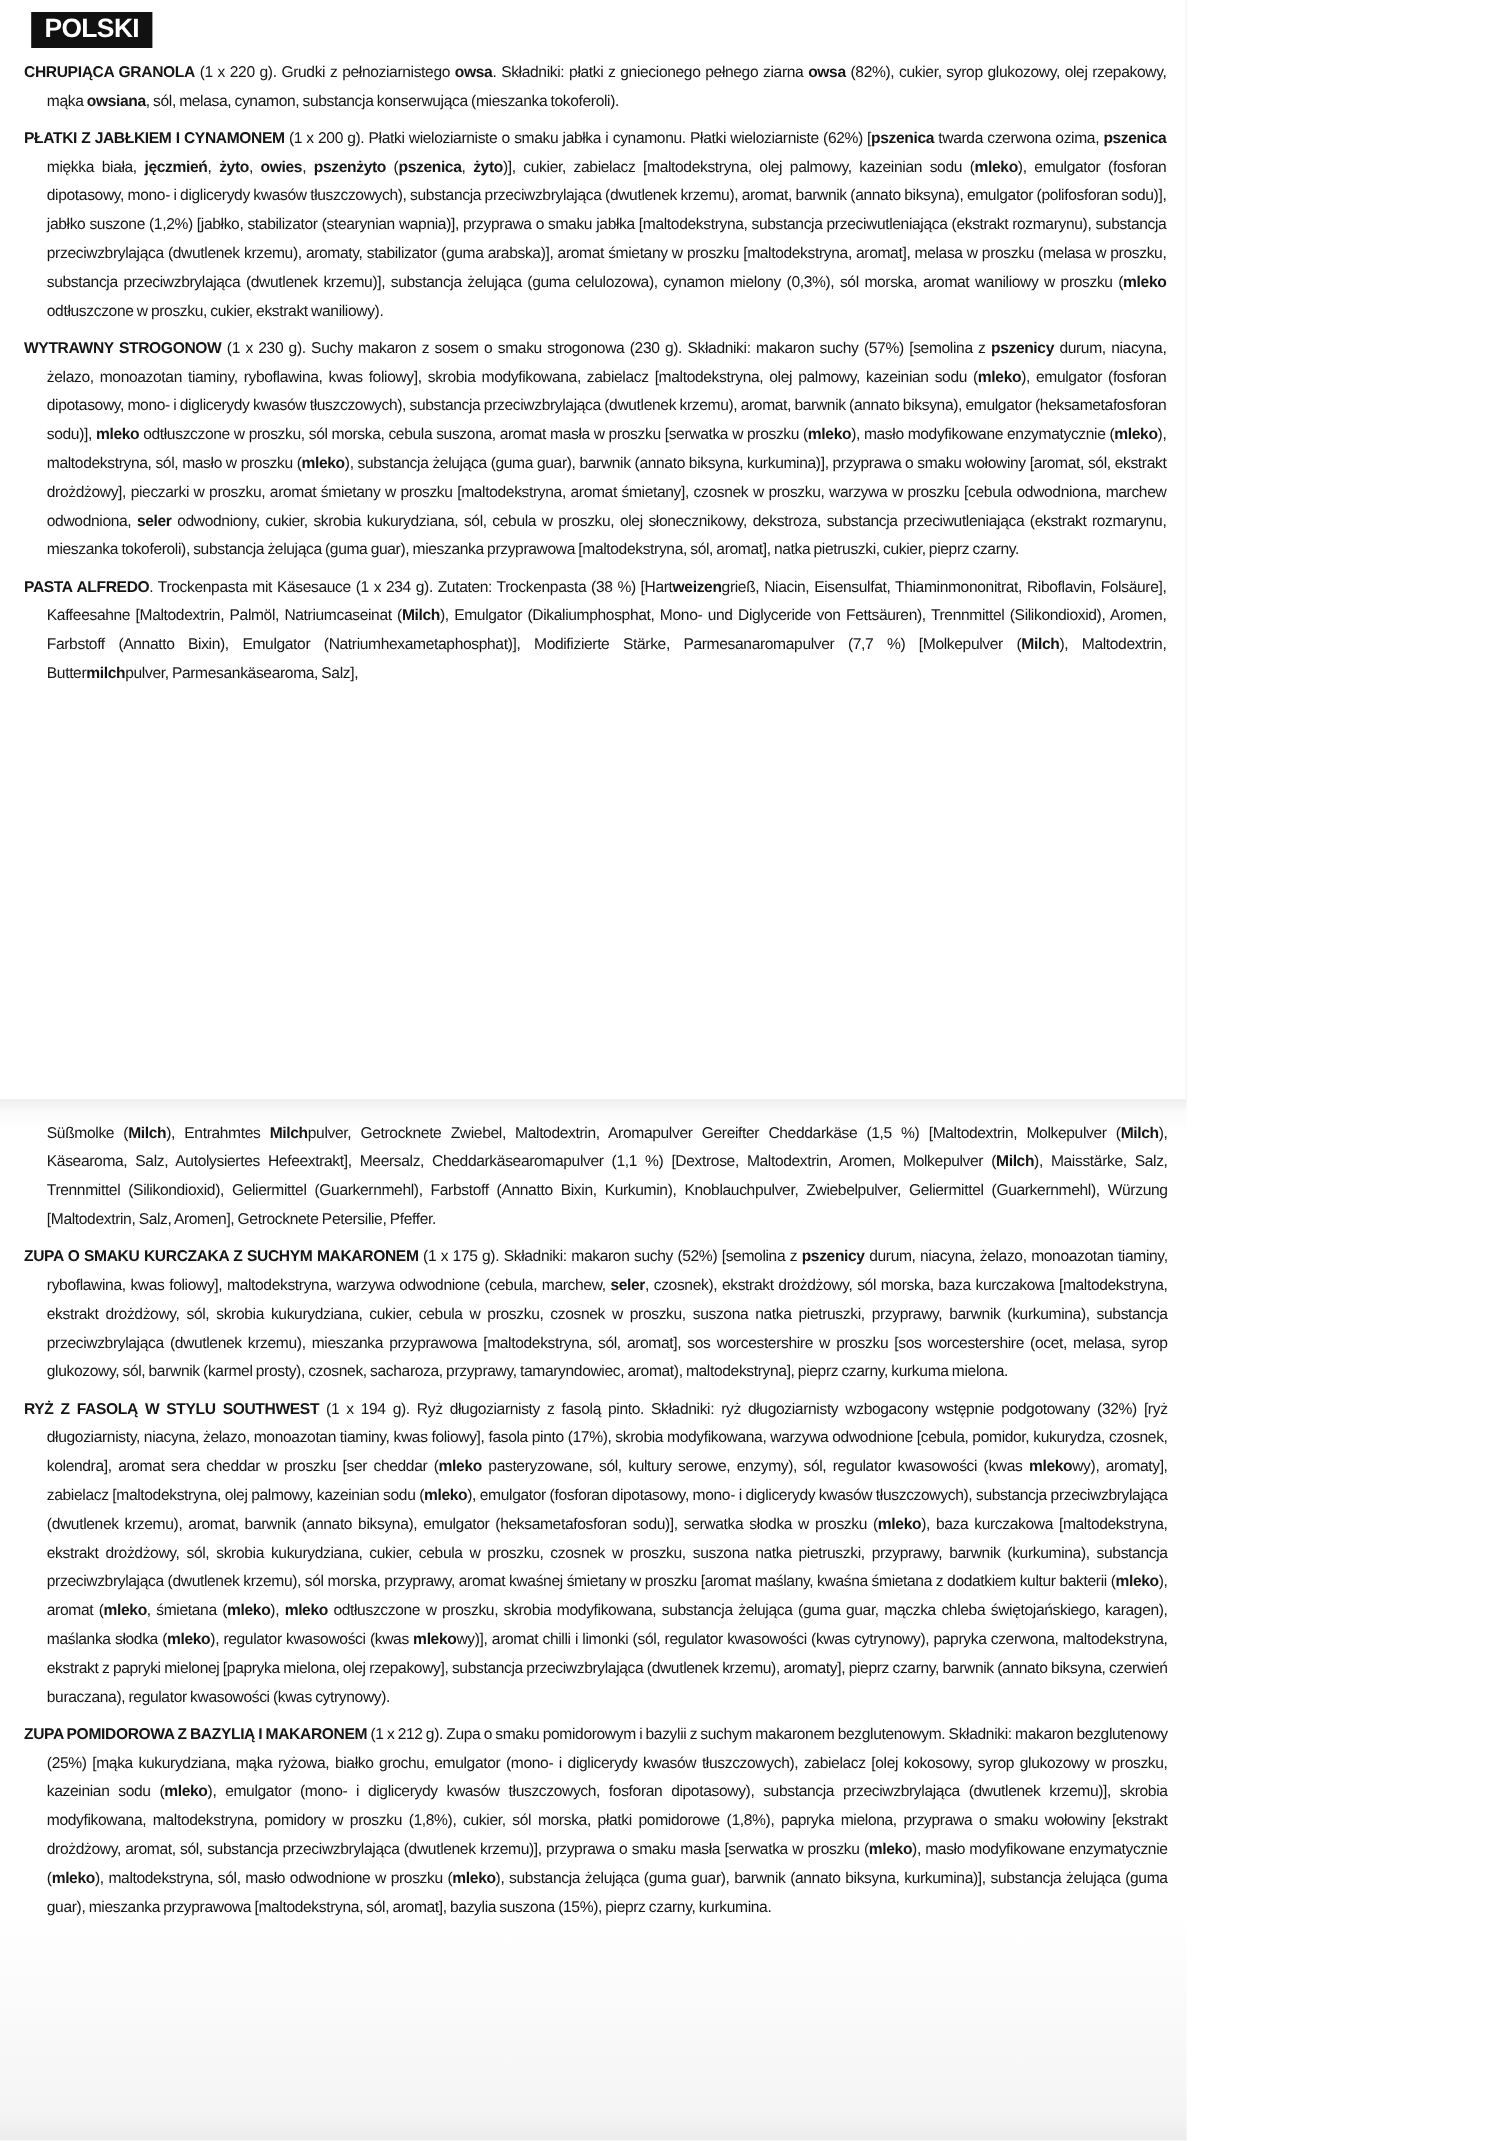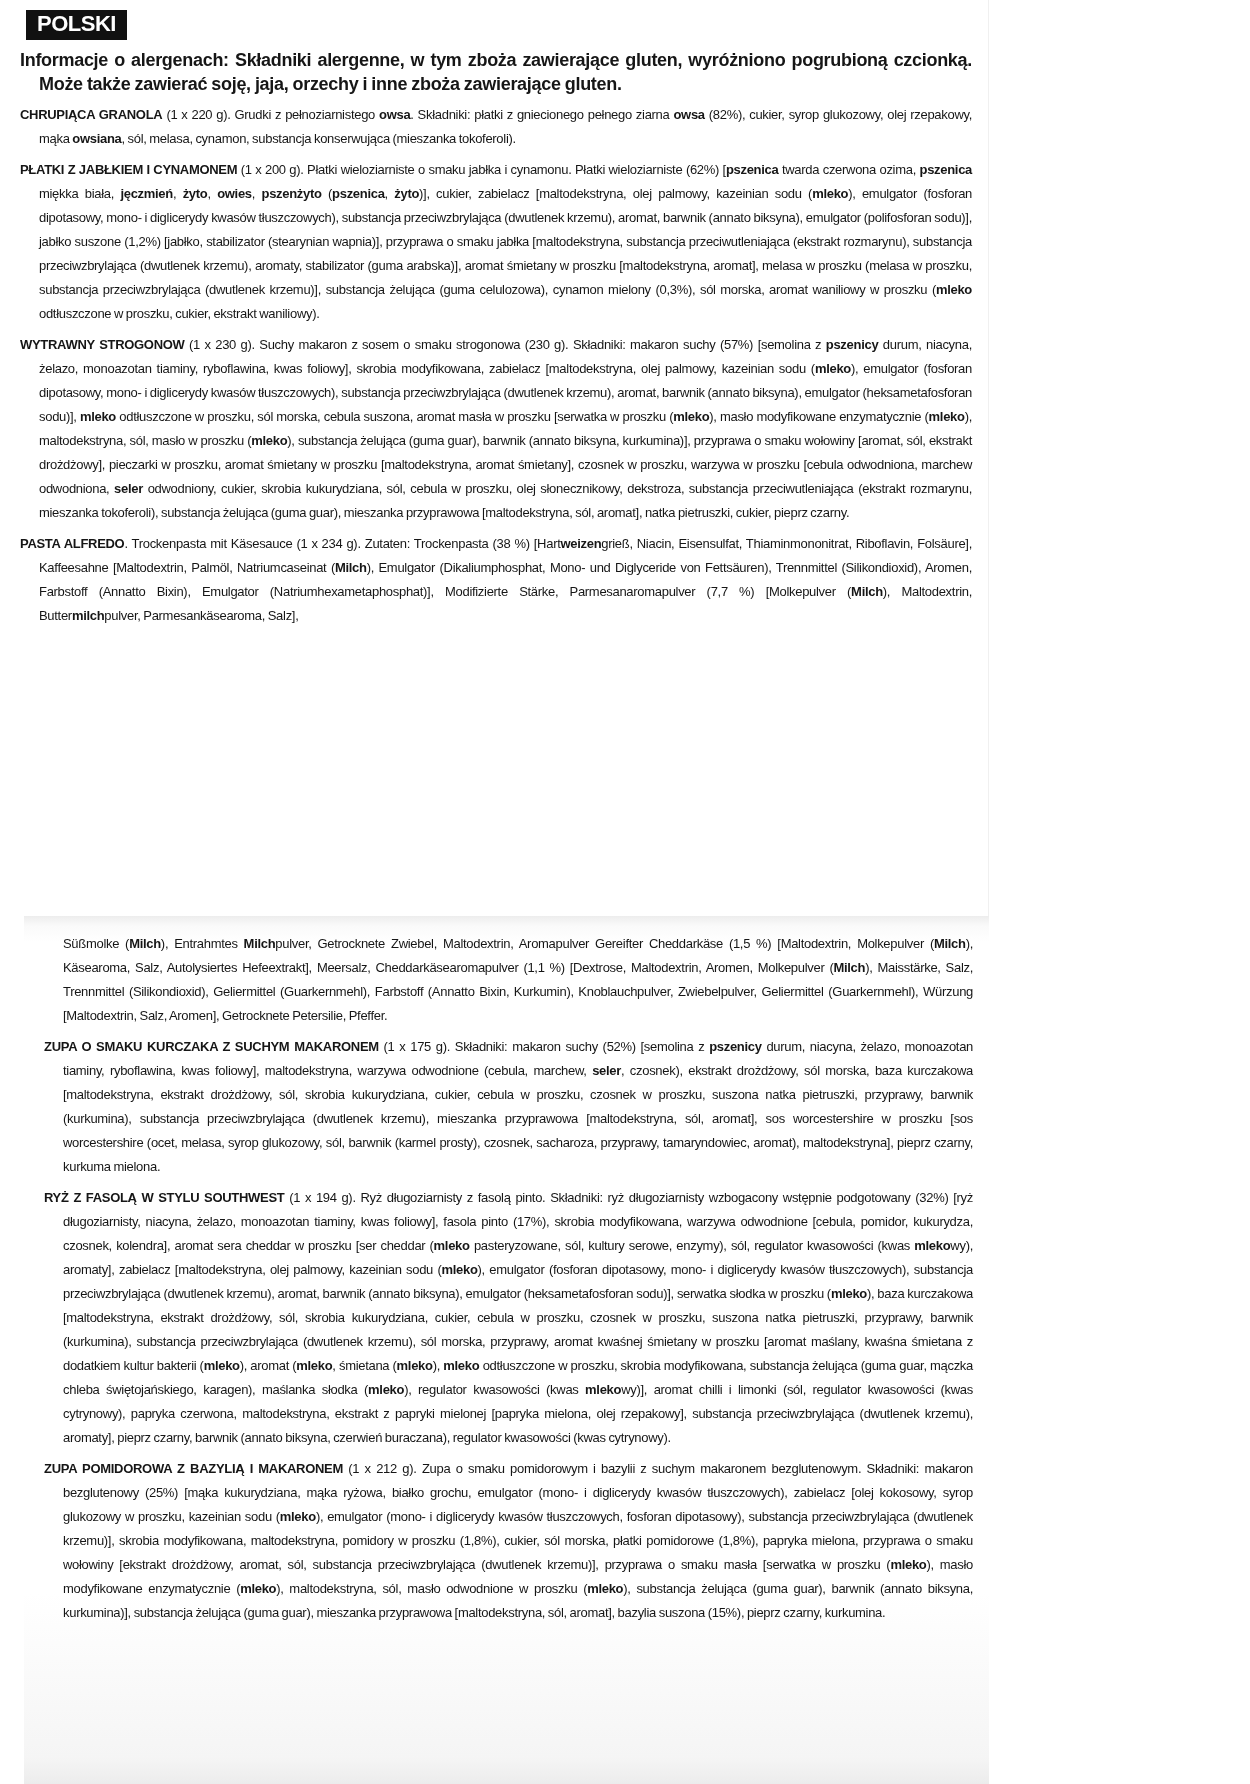--- a/index.html
+++ b/index.html
@@ -17,21 +17,20 @@
   .label-section {
     box-sizing: border-box;
     padding: 8px 16px 0 20px;
     overflow: hidden;
   }
   .sec-top { height: 916px; border-right: 1px solid #f0f0f0; }
   .sec-bottom {
     height: 868px;
     padding-top: 16px;
     background: linear-gradient(180deg, #ededed 0px, #fafafa 10px, #ffffff 26px, #ffffff 78%, #f5f5f5 97%, #ececec 100%);
-    margin-left: 24px;
   }
   .badge {
     display: inline-block;
     margin: 2px 0 8px 6px;
     padding: 3px 11px 5px 11px;
     background: #111111;
     color: #ffffff;
     font-size: 22px;
     font-weight: bold;
     letter-spacing: -0.5px;
@@ -50,21 +49,20 @@
   .para b { font-weight: bold; }
 </style>
 </head>
 <body>
 
 <div class="page">
 
   <section class="label-section sec-top">
     <div class="badge">POLSKI</div>
 
-    <p class="para intro">Informacje o alergenach: Składniki alergenne, w tym zboża zawierające gluten, wyróżniono pogrubioną czcionką. Może także zawierać soję, jaja, orzechy i inne zboża zawierające gluten.</p>
 
     <p class="para"><b>CHRUPIĄCA GRANOLA</b> (1 x 220 g). Grudki z pełnoziarnistego <b>owsa</b>. Składniki: płatki z gniecionego pełnego ziarna <b>owsa</b> (82%), cukier, syrop glukozowy, olej rzepakowy, mąka <b>owsiana</b>, sól, melasa, cynamon, substancja konserwująca (mieszanka tokoferoli).</p>
 
     <p class="para"><b>PŁATKI Z JABŁKIEM I CYNAMONEM</b> (1 x 200 g). Płatki wieloziarniste o smaku jabłka i cynamonu. Płatki wieloziarniste (62%) [<b>pszenica</b> twarda czerwona ozima, <b>pszenica</b> miękka biała, <b>jęczmień</b>, <b>żyto</b>, <b>owies</b>, <b>pszenżyto</b> (<b>pszenica</b>, <b>żyto</b>)], cukier, zabielacz [maltodekstryna, olej palmowy, kazeinian sodu (<b>mleko</b>), emulgator (fosforan dipotasowy, mono- i diglicerydy kwasów tłuszczowych), substancja przeciwzbrylająca (dwutlenek krzemu), aromat, barwnik (annato biksyna), emulgator (polifosforan sodu)], jabłko suszone (1,2%) [jabłko, stabilizator (stearynian wapnia)], przyprawa o smaku jabłka [maltodekstryna, substancja przeciwutleniająca (ekstrakt rozmarynu), substancja przeciwzbrylająca (dwutlenek krzemu), aromaty, stabilizator (guma arabska)], aromat śmietany w proszku [maltodekstryna, aromat], melasa w proszku (melasa w proszku, substancja przeciwzbrylająca (dwutlenek krzemu)], substancja żelująca (guma celulozowa), cynamon mielony (0,3%), sól morska, aromat waniliowy w proszku (<b>mleko</b> odtłuszczone w proszku, cukier, ekstrakt waniliowy).</p>
 
     <p class="para"><b>WYTRAWNY STROGONOW</b> (1 x 230 g). Suchy makaron z sosem o smaku strogonowa (230 g). Składniki: makaron suchy (57%) [semolina z <b>pszenicy</b> durum, niacyna, żelazo, monoazotan tiaminy, ryboflawina, kwas foliowy], skrobia modyfikowana, zabielacz [maltodekstryna, olej palmowy, kazeinian sodu (<b>mleko</b>), emulgator (fosforan dipotasowy, mono- i diglicerydy kwasów tłuszczowych), substancja przeciwzbrylająca (dwutlenek krzemu), aromat, barwnik (annato biksyna), emulgator (heksametafosforan sodu)], <b>mleko</b> odtłuszczone w proszku, sól morska, cebula suszona, aromat masła w proszku [serwatka w proszku (<b>mleko</b>), masło modyfikowane enzymatycznie (<b>mleko</b>), maltodekstryna, sól, masło w proszku (<b>mleko</b>), substancja żelująca (guma guar), barwnik (annato biksyna, kurkumina)], przyprawa o smaku wołowiny [aromat, sól, ekstrakt drożdżowy], pieczarki w proszku, aromat śmietany w proszku [maltodekstryna, aromat śmietany], czosnek w proszku, warzywa w proszku [cebula odwodniona, marchew odwodniona, <b>seler</b> odwodniony, cukier, skrobia kukurydziana, sól, cebula w proszku, olej słonecznikowy, dekstroza, substancja przeciwutleniająca (ekstrakt rozmarynu, mieszanka tokoferoli), substancja żelująca (guma guar), mieszanka przyprawowa [maltodekstryna, sól, aromat], natka pietruszki, cukier, pieprz czarny.</p>
 
     <p class="para"><b>PASTA ALFREDO</b>. Trockenpasta mit Käsesauce (1 x 234 g). Zutaten: Trockenpasta (38 %) [Hart<b>weizen</b>grieß, Niacin, Eisensulfat, Thiaminmononitrat, Riboflavin, Folsäure], Kaffeesahne [Maltodextrin, Palmöl, Natriumcaseinat (<b>Milch</b>), Emulgator (Dikaliumphosphat, Mono- und Diglyceride von Fettsäuren), Trennmittel (Silikondioxid), Aromen, Farbstoff (Annatto Bixin), Emulgator (Natriumhexametaphosphat)], Modifizierte Stärke, Parmesanaromapulver (7,7 %) [Molkepulver (<b>Milch</b>), Maltodextrin, Butter<b>milch</b>pulver, Parmesankäsearoma, Salz],</p>
   </section>
 

